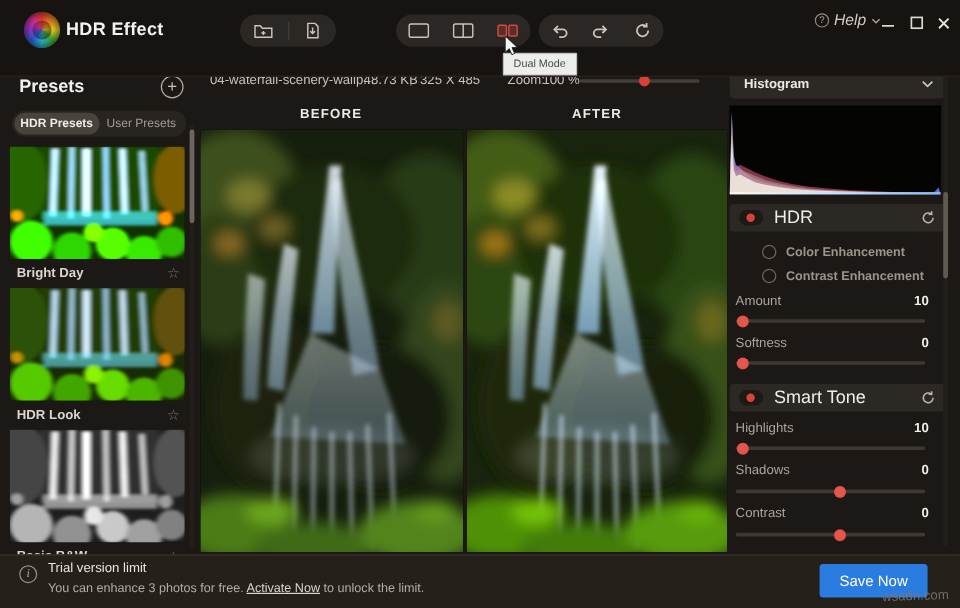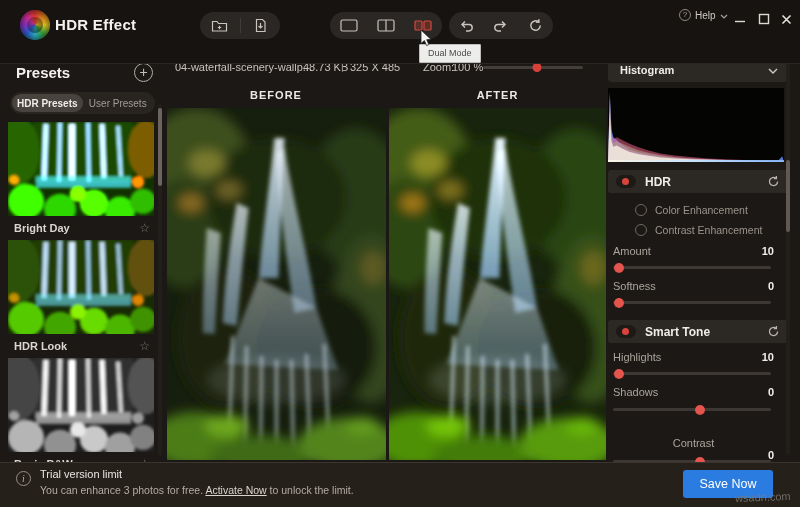--- a/index.html
+++ b/index.html
@@ -23,21 +23,21 @@
   .pill .tbtn { flex:1; height:100%; display:flex; align-items:center; justify-content:center; cursor:pointer; }
   .pill .vsep { width:1px; height:15px; background:#413c37; }
   .pill1 { left:200px; width:80px; }
   .pill2 { left:330px; width:112px; }
   .pill3 { left:449px; width:104px; }
   .tbtn svg { display:block; }
 
   .help-cluster { position:absolute; left:679px; top:9px; display:flex; align-items:center; gap:4px; }
   .qmark { width:12px; height:12px; border:1px solid #8d8780; border-radius:50%; color:#a9a39b;
            font-size:8px; line-height:10px; text-align:center; }
-  .help-label { color:#cfcac3; font-size:10px; }
+  .help-label { color:#cfcac3; font-size:13px;font-style:italic; }
   .winbtn { position:absolute; top:11px; width:17px; height:16px; display:flex; align-items:center;
             justify-content:center; color:#dcd8d2; cursor:pointer; }
   .btn-min { left:731px; } .btn-max { left:755px; } .btn-close { left:778px; }
 
   
   .cursor { position:absolute; left:420px; top:30px; z-index:40; }
   .tooltip { position:absolute; left:419px; top:44px; z-index:39; background:#ededeb; color:#4a4a4a;
              border:1px solid #bdbdbb; font-size:9px; padding:3px 8px 4px; border-radius:1px; }
 
   
@@ -91,35 +91,35 @@
                  align-items:center; padding:0 10px 0 12px; cursor:pointer; }
   .hist-title { font-size:11px; font-weight:bold; color:#eceae6; }
   .hist-header .chev { margin-left:auto; }
   .hist-box { margin-top:6px; width:176px; height:74px; background:#030302; }
   .hist-box svg { display:block; }
   .sec-header { height:23px; background:#2c2823; border-radius:3px; display:flex; align-items:center;
                 padding:0 8px; }
   .sec-hdr { margin-top:8px; } .sec-smart { margin-top:12px;justify-content:flex-end; }
   .toggle { width:20px; height:13px; background:#1d1915; border-radius:7px; position:relative; cursor:pointer; }
   .toggle .dot { position:absolute; left:6px; top:3px; width:7px; height:7px; border-radius:50%; background:#d8433c; }
-  .sec-title { margin-left:9px; font-size:12px; font-weight:bold; color:#efede9; }
+  .sec-title { margin-left:9px; font-size:15px; font-weight:normal; color:#efede9; }
   .sec-reset { margin-left:auto; cursor:pointer; display:flex; }
   .radio-row { display:flex; align-items:center; margin-left:27px; height:14px; cursor:pointer; }
   .rr1 { margin-top:10px; } .rr2 { margin-top:6px; }
   .radio-circle { width:12px; height:12px; border:1.4px solid #6e6861; border-radius:50%; }
-  .radio-label { margin-left:8px; font-size:10.5px; color:#9b948c; }
+  .radio-label { margin-left:8px; font-size:10.5px; color:#9b948c;font-weight:bold; }
   .srow { display:flex; align-items:center; height:14px; padding:0 14px 0 5px; }
   .srow .slabel { font-size:11px; color:#aaa49c; }
   .srow .svalue { margin-left:auto; font-size:11px; font-weight:bold; color:#f2efeb; }
   .slider { position:relative; margin:5px 0 0 5px; width:158px; height:10px; cursor:pointer; }
   .slider .track { position:absolute; top:3px; left:0; right:0; height:3px; background:#3d3834; border-radius:2px; }
   .slider .handle { position:absolute; top:0; width:10px; height:10px; border-radius:50%;
                     background:radial-gradient(circle at 50% 45%, #e3554d 0 55%, #c43b34 100%);
                     transform:translateX(-50%); }
-  .m7 { margin-top:7px; } .m6 { margin-top:6px;gap:48px; } .m5 { margin-top:22px;flex-direction:column; }
+  .m7 { margin-top:7px; } .m6 { margin-top:6px;gap:48px; } .m5 { margin-top:6px; }
   .sl6 { margin-top:6px; }
   .rscroll { position:absolute; left:786px; top:55px; width:4px; height:400px; background:#221e19; border-radius:2px; }
   .rscroll .thumb { position:absolute; left:0; top:105px; width:4px; height:72px; background:#5f5952; border-radius:2px; cursor:pointer; }
 
   
   .footer { position:absolute; left:0; top:462px; width:800px; height:45px; background:#252019;
             border-top:1px solid #3a342e; z-index:6; }
   .info-icon { position:absolute; left:16px; top:8px; width:15px; height:15px; border:1px solid #968f87;
                border-radius:50%; color:#b3ada5; font-size:10px; line-height:13px; text-align:center;
                font-family:"Liberation Serif", serif; font-style:italic; }

